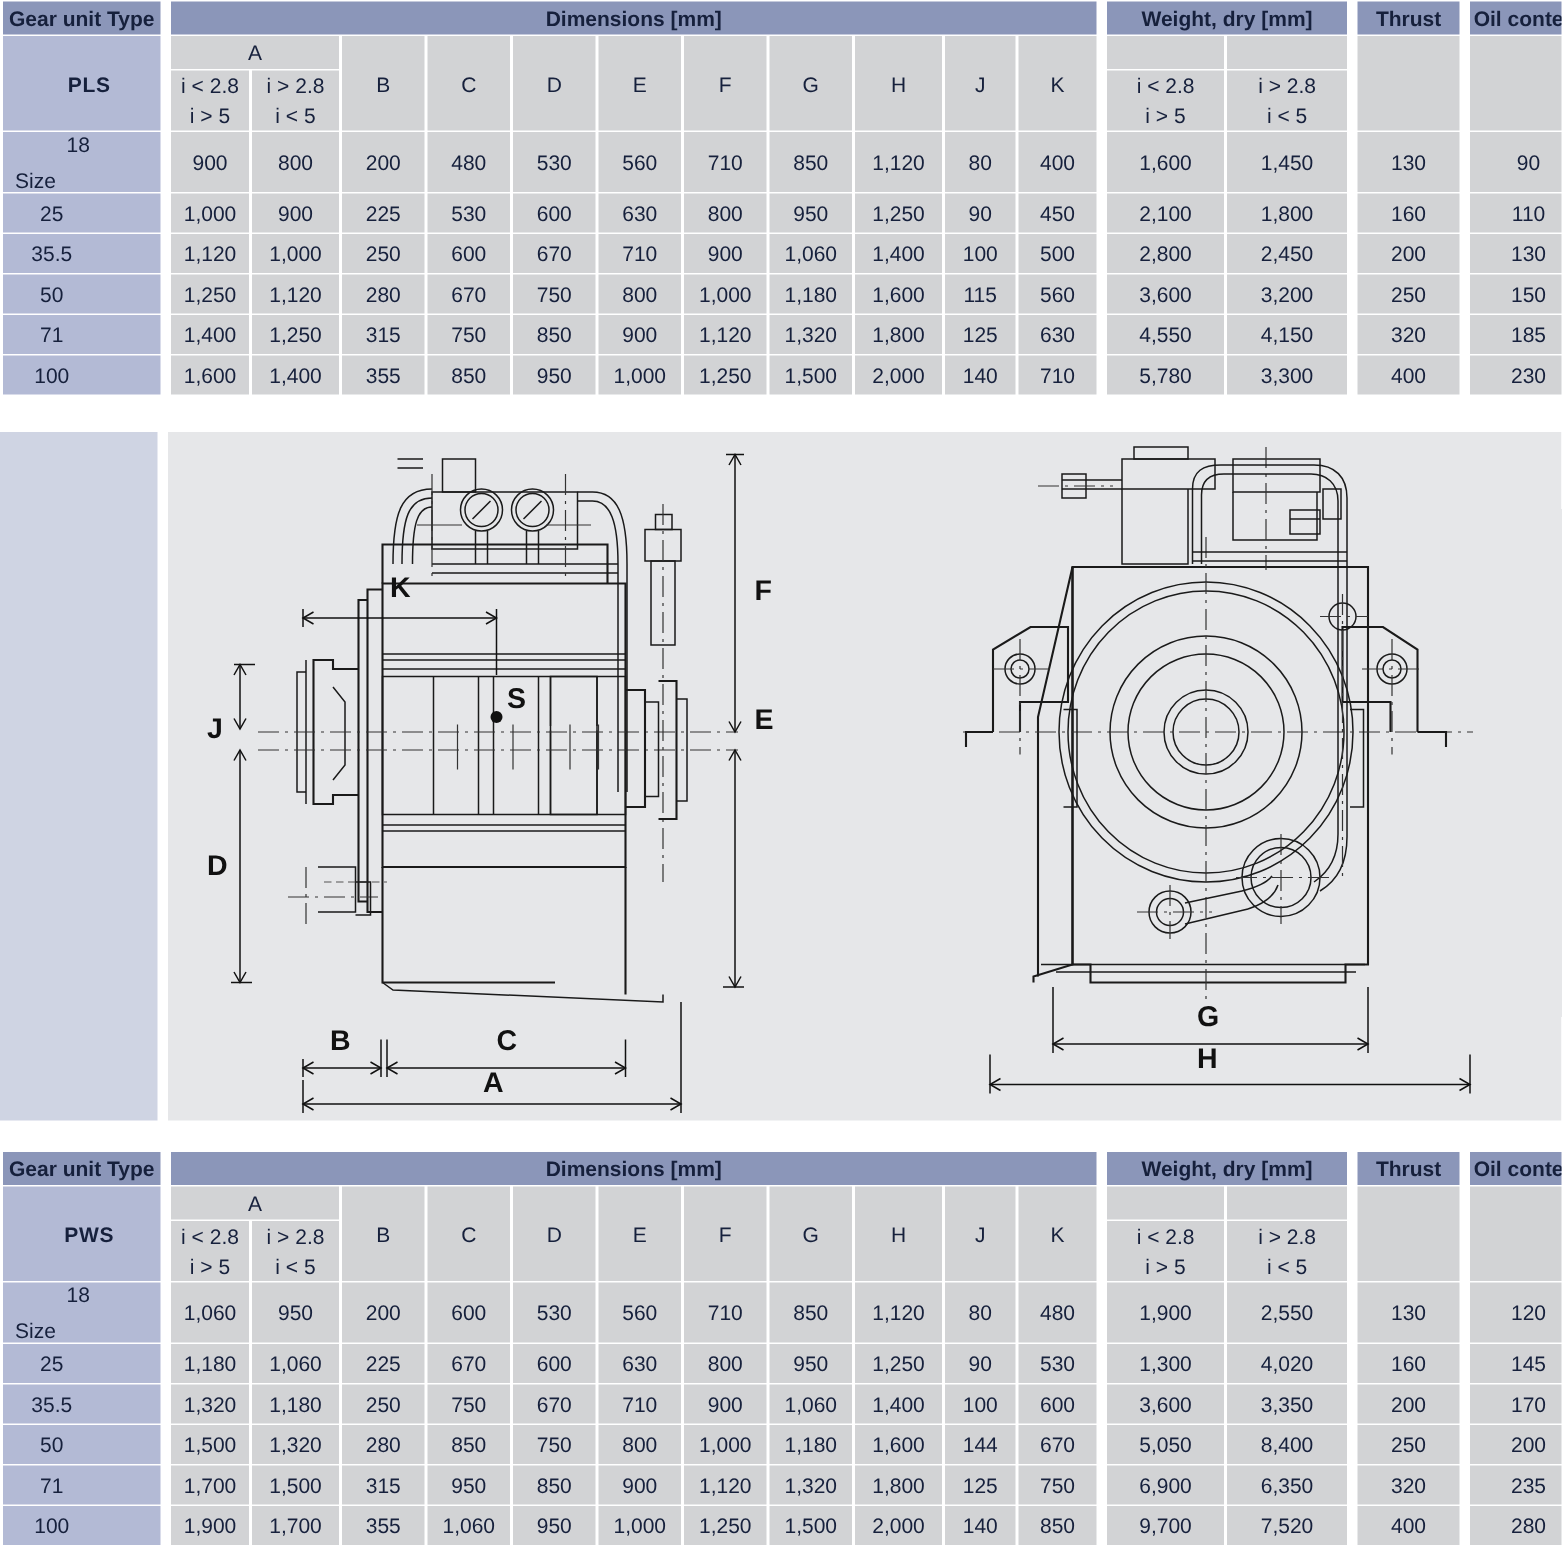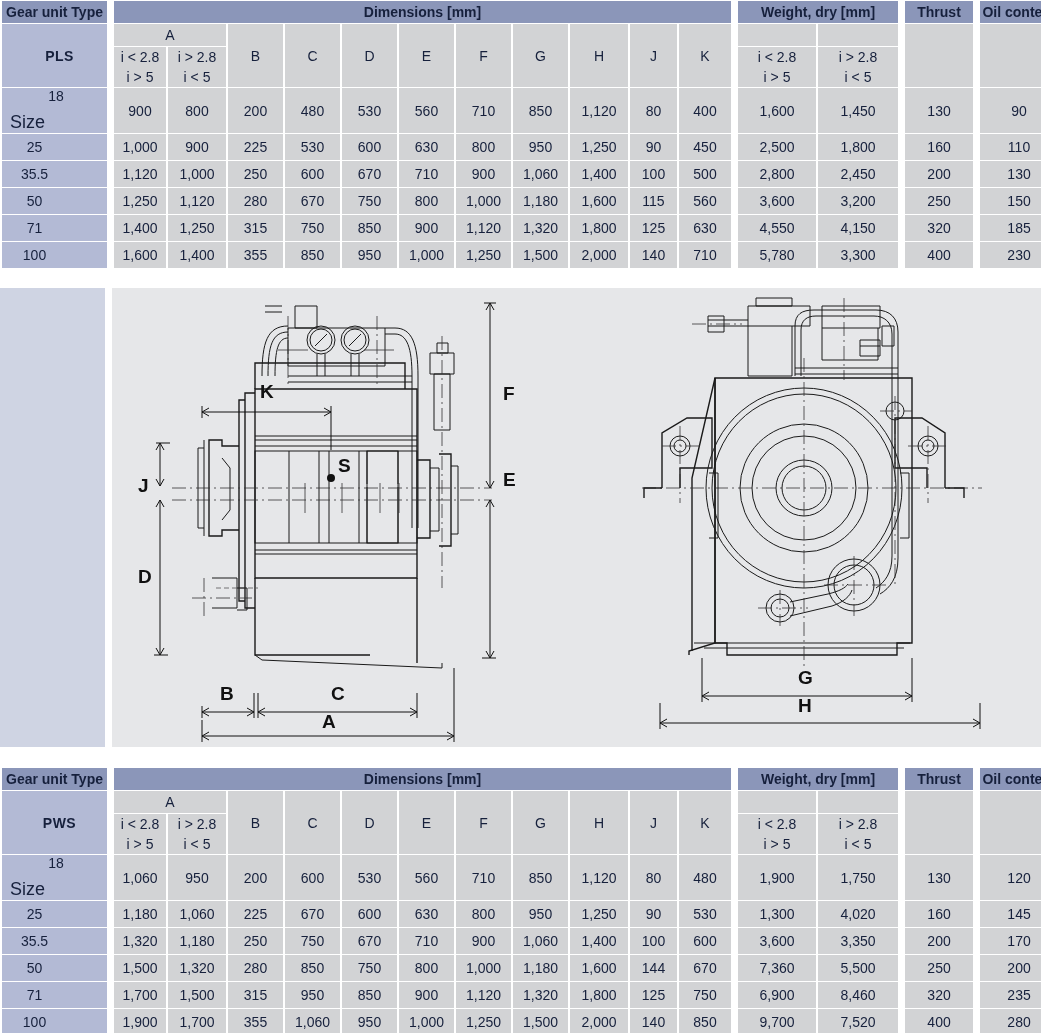--- a/index.html
+++ b/index.html
@@ -52,21 +52,21 @@
     text-align:left;
     padding-left:10px !important;
   }
   .sizecell{
     background:#b3bad5 !important;
     color:#16203c;
     font-size:14.5px;
     text-align:right;
     padding-right:40px !important;
   }
-  .sizecell .szlabel{float:left;padding-left:8px;font-size:18px;margin-top:24px;}
+  .sizecell .szlabel{float:left;padding-left:8px;font-size:14px;margin-top:24px;}
   .gutcell{background:#ffffff !important;}
   .row td{height:26px;}
 
   
   .midwrap{position:absolute;left:0;top:288px;width:1041px;height:459px;}
   .midside{position:absolute;left:0;top:0;width:105px;height:459px;background:#cfd4e3;}
   .middraw{position:absolute;left:112px;top:0;width:929px;height:459px;background:#e6e7e9;}
   .middraw svg{display:block;width:929px;height:459px;}
 
   .dimletter{font-family:"Liberation Sans",sans-serif;font-size:19px;font-weight:bold;fill:#111;}
@@ -191,21 +191,21 @@
           <td>225</td>
           <td>530</td>
           <td>600</td>
           <td>630</td>
           <td>800</td>
           <td>950</td>
           <td>1,250</td>
           <td>90</td>
           <td>450</td>
           <td class="gutcell"></td>
-          <td>2,500</td>
+          <td>2,100</td>
           <td>1,800</td>
           <td class="gutcell"></td>
           <td>160</td>
           <td class="gutcell"></td>
           <td>110</td>
         </tr>
         <tr class="row">
           <td class="sizecell">35.5</td>
           <td class="gutcell"></td>
           <td>1,120</td>
@@ -610,21 +610,21 @@
           <td>600</td>
           <td>530</td>
           <td>560</td>
           <td>710</td>
           <td>850</td>
           <td>1,120</td>
           <td>80</td>
           <td>480</td>
           <td class="gutcell"></td>
           <td>1,900</td>
-          <td>1,750</td>
+          <td>2,550</td>
           <td class="gutcell"></td>
           <td>130</td>
           <td class="gutcell"></td>
           <td>120</td>
         </tr>
         <tr class="row">
           <td class="sizecell">25</td>
           <td class="gutcell"></td>
           <td>1,180</td>
           <td>1,060</td>
@@ -675,22 +675,22 @@
           <td>280</td>
           <td>850</td>
           <td>750</td>
           <td>800</td>
           <td>1,000</td>
           <td>1,180</td>
           <td>1,600</td>
           <td>144</td>
           <td>670</td>
           <td class="gutcell"></td>
-          <td>7,360</td>
-          <td>5,500</td>
+          <td>5,050</td>
+          <td>8,400</td>
           <td class="gutcell"></td>
           <td>250</td>
           <td class="gutcell"></td>
           <td>200</td>
         </tr>
         <tr class="row">
           <td class="sizecell">71</td>
           <td class="gutcell"></td>
           <td>1,700</td>
           <td>1,500</td>
@@ -698,21 +698,21 @@
           <td>950</td>
           <td>850</td>
           <td>900</td>
           <td>1,120</td>
           <td>1,320</td>
           <td>1,800</td>
           <td>125</td>
           <td>750</td>
           <td class="gutcell"></td>
           <td>6,900</td>
-          <td>8,460</td>
+          <td>6,350</td>
           <td class="gutcell"></td>
           <td>320</td>
           <td class="gutcell"></td>
           <td>235</td>
         </tr>
         <tr class="row">
           <td class="sizecell">100</td>
           <td class="gutcell"></td>
           <td>1,900</td>
           <td>1,700</td>

